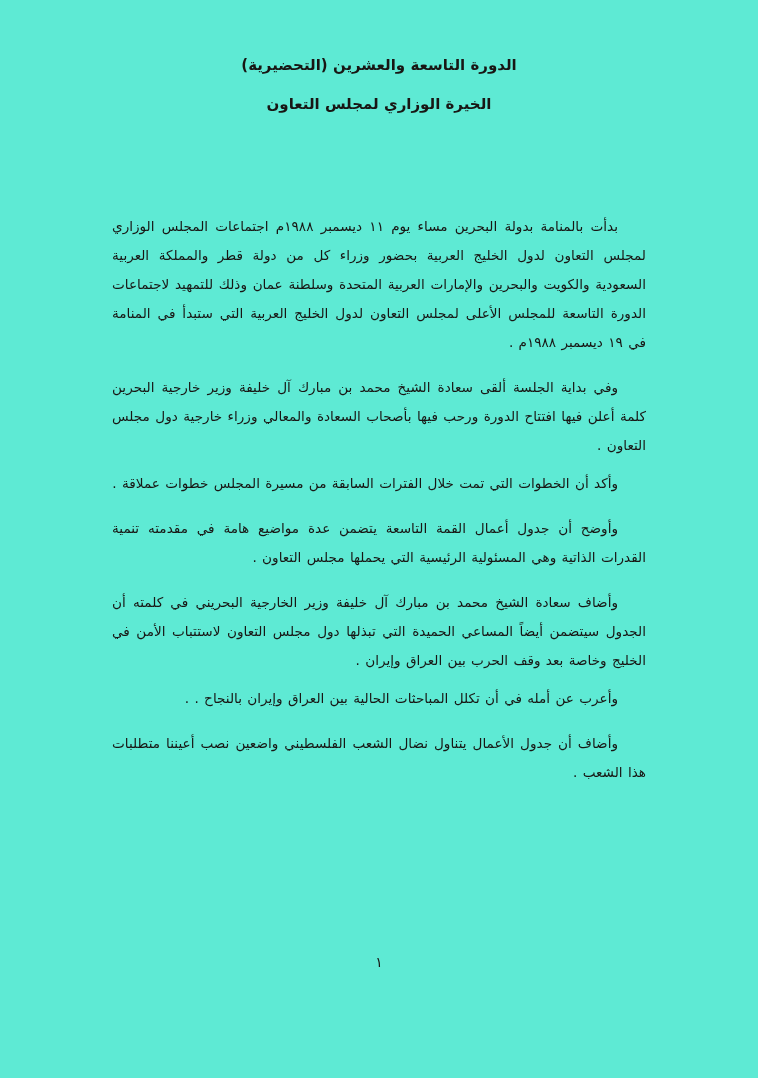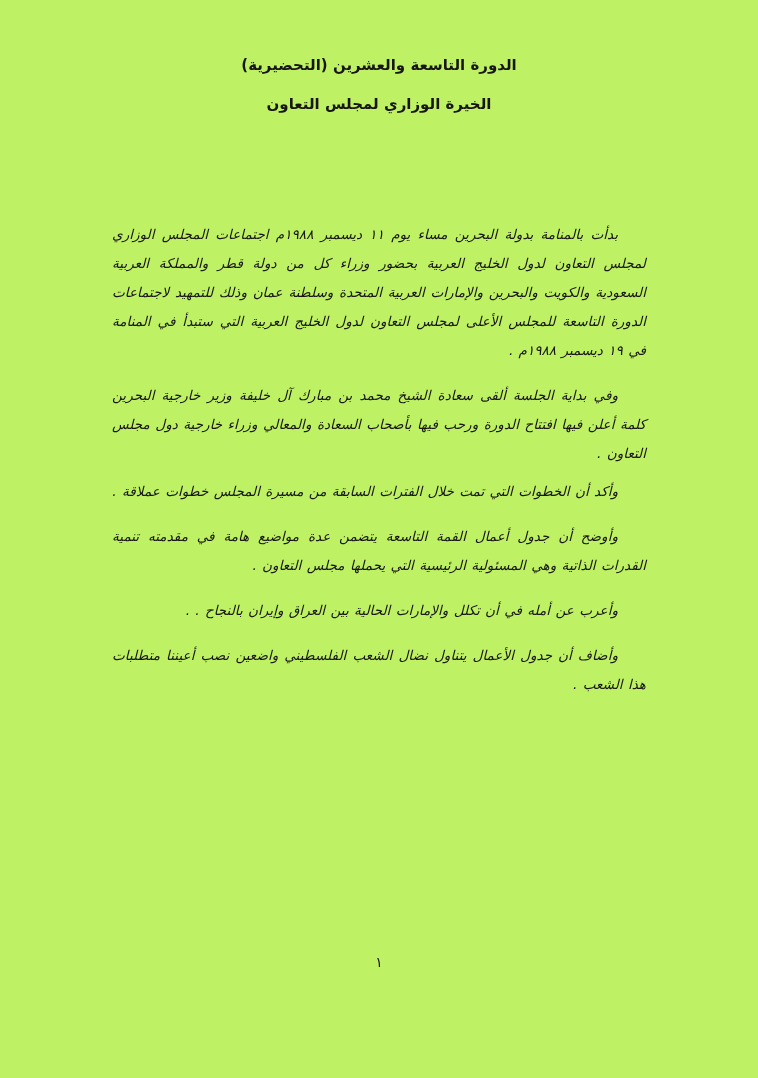--- a/index.html
+++ b/index.html
@@ -5,21 +5,21 @@
   html, body {
     margin: 0;
     padding: 0;
     background: #ffffff;
   }
   .page {
     position: relative;
     width: 758px;
     height: 1078px;
     margin: 0 auto;
-    background: #bef264;
+    background: #5eead4;
     color: #181614;
     font-family: "DejaVu Sans", sans-serif;
     direction: rtl;
     overflow: hidden;
     box-sizing: border-box;
   }
   .doc-title {
     padding-top: 46px;
     text-align: center;
     font-weight: bold;
@@ -30,24 +30,23 @@
   .doc-body {
     position: absolute;
     top: 212px;
     right: 112px;
     left: 112px;
     text-align: justify;
     font-size: 13.6px;
     line-height: 29px;
   }
   .doc-body p {
-    margin: 8px 0 9px 0;
+    margin: 0 0 9px 0;
     text-indent: 28px;
     word-spacing: 1px;
-    font-style: italic;
   }
   .doc-body p.gap-lg {
     margin-bottom: 16px;
   }
   .page-number {
     position: absolute;
     bottom: 108px;
     left: 0;
     right: 0;
     text-align: center;
@@ -63,19 +62,20 @@
   <div class="doc-title">
     <div>الدورة التاسعة والعشرين (التحضيرية)</div>
     <div>الخيرة الوزاري لمجلس التعاون</div>
   </div>
 
   <div class="doc-body">
     <p class="gap-lg">بدأت بالمنامة بدولة البحرين مساء يوم ١١ ديسمبر ١٩٨٨م اجتماعات المجلس الوزاري لمجلس التعاون لدول الخليج العربية بحضور وزراء كل من دولة قطر والمملكة العربية السعودية والكويت والبحرين والإمارات العربية المتحدة وسلطنة عمان وذلك للتمهيد لاجتماعات الدورة التاسعة للمجلس الأعلى لمجلس التعاون لدول الخليج العربية التي ستبدأ في المنامة في ١٩ ديسمبر ١٩٨٨م .</p>
     <p>وفي بداية الجلسة ألقى سعادة الشيخ محمد بن مبارك آل خليفة وزير خارجية البحرين كلمة أعلن فيها افتتاح الدورة ورحب فيها بأصحاب السعادة والمعالي وزراء خارجية دول مجلس التعاون .</p>
     <p class="gap-lg">وأكد أن الخطوات التي تمت خلال الفترات السابقة من مسيرة المجلس خطوات عملاقة .</p>
     <p class="gap-lg">وأوضح أن جدول أعمال القمة التاسعة يتضمن عدة مواضيع هامة في مقدمته تنمية القدرات الذاتية وهي المسئولية الرئيسية التي يحملها مجلس التعاون .</p>
-    <p class="gap-lg">وأعرب عن أمله في أن تكلل والإمارات الحالية بين العراق وإيران بالنجاح . .</p>
+    <p>وأضاف سعادة الشيخ محمد بن مبارك آل خليفة وزير الخارجية البحريني في كلمته أن الجدول سيتضمن أيضاً المساعي الحميدة التي تبذلها دول مجلس التعاون لاستتباب الأمن في الخليج وخاصة بعد وقف الحرب بين العراق وإيران .</p>
+    <p class="gap-lg">وأعرب عن أمله في أن تكلل المباحثات الحالية بين العراق وإيران بالنجاح . .</p>
     <p>وأضاف أن جدول الأعمال يتناول نضال الشعب الفلسطيني واضعين نصب أعيننا متطلبات هذا الشعب .</p>
   </div>
 
   <div class="page-number">١</div>
 
 </div>
 
 </body></html>

